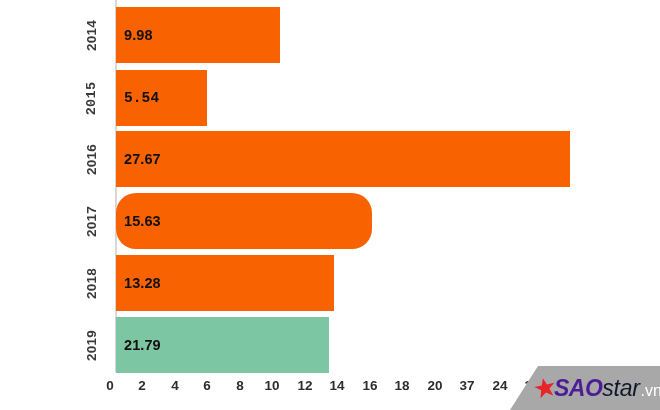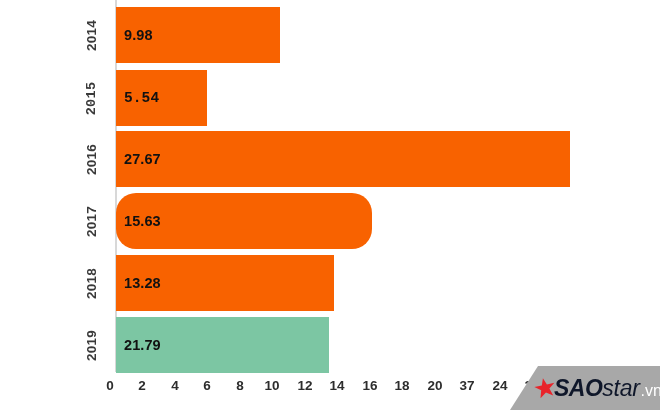--- a/index.html
+++ b/index.html
@@ -135,21 +135,21 @@
     height: 21px;
     margin-right: -2px;
     align-self: center;
   }
   .wm-star svg { display: block; }
   .wm-sao {
     font-family: "Liberation Sans", sans-serif;
     font-size: 23px;
     font-weight: bold;
     font-style: italic;
-    color: #0f172a;
+    color: #4c1d95;
     letter-spacing: -0.5px;
   }
   .wm-star-text {
     font-family: "Liberation Sans", sans-serif;
     font-size: 23px;
     font-style: italic;
     color: #0f172a;
     letter-spacing: -0.3px;
     text-align: center;
   }

